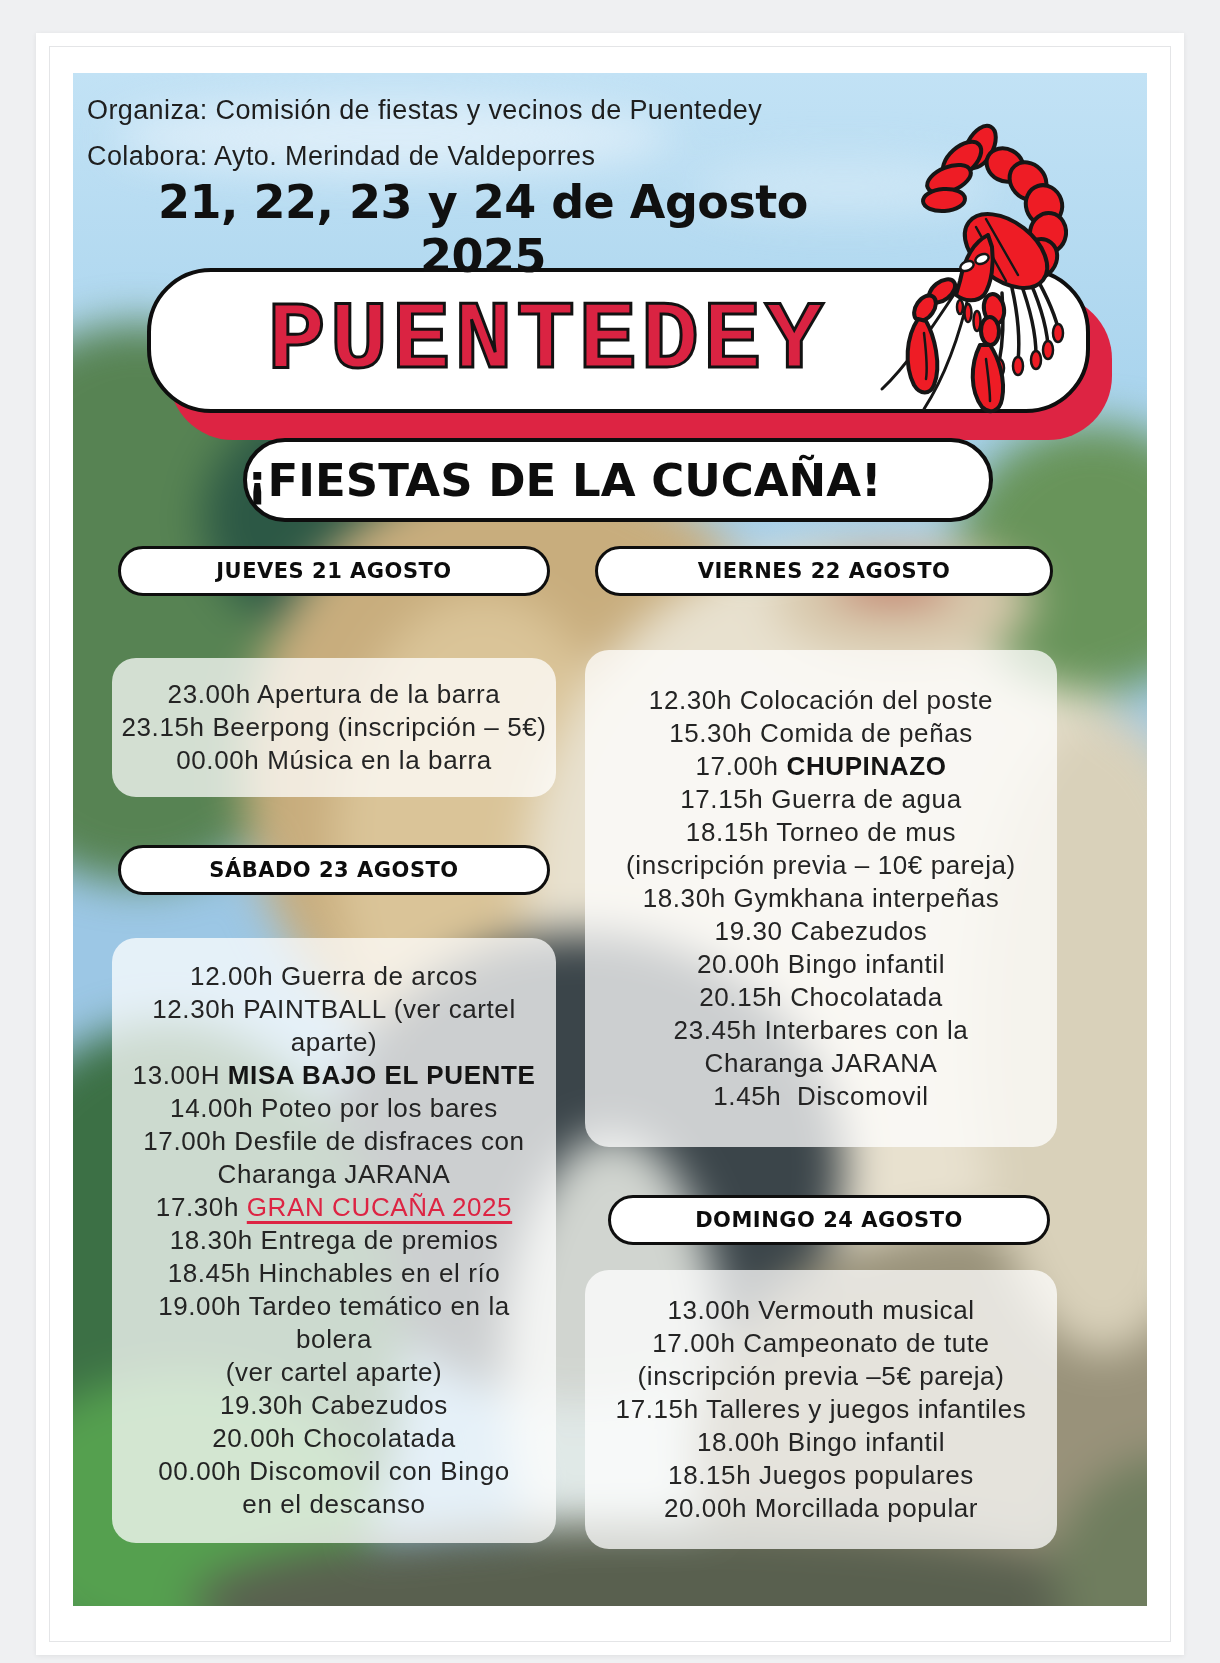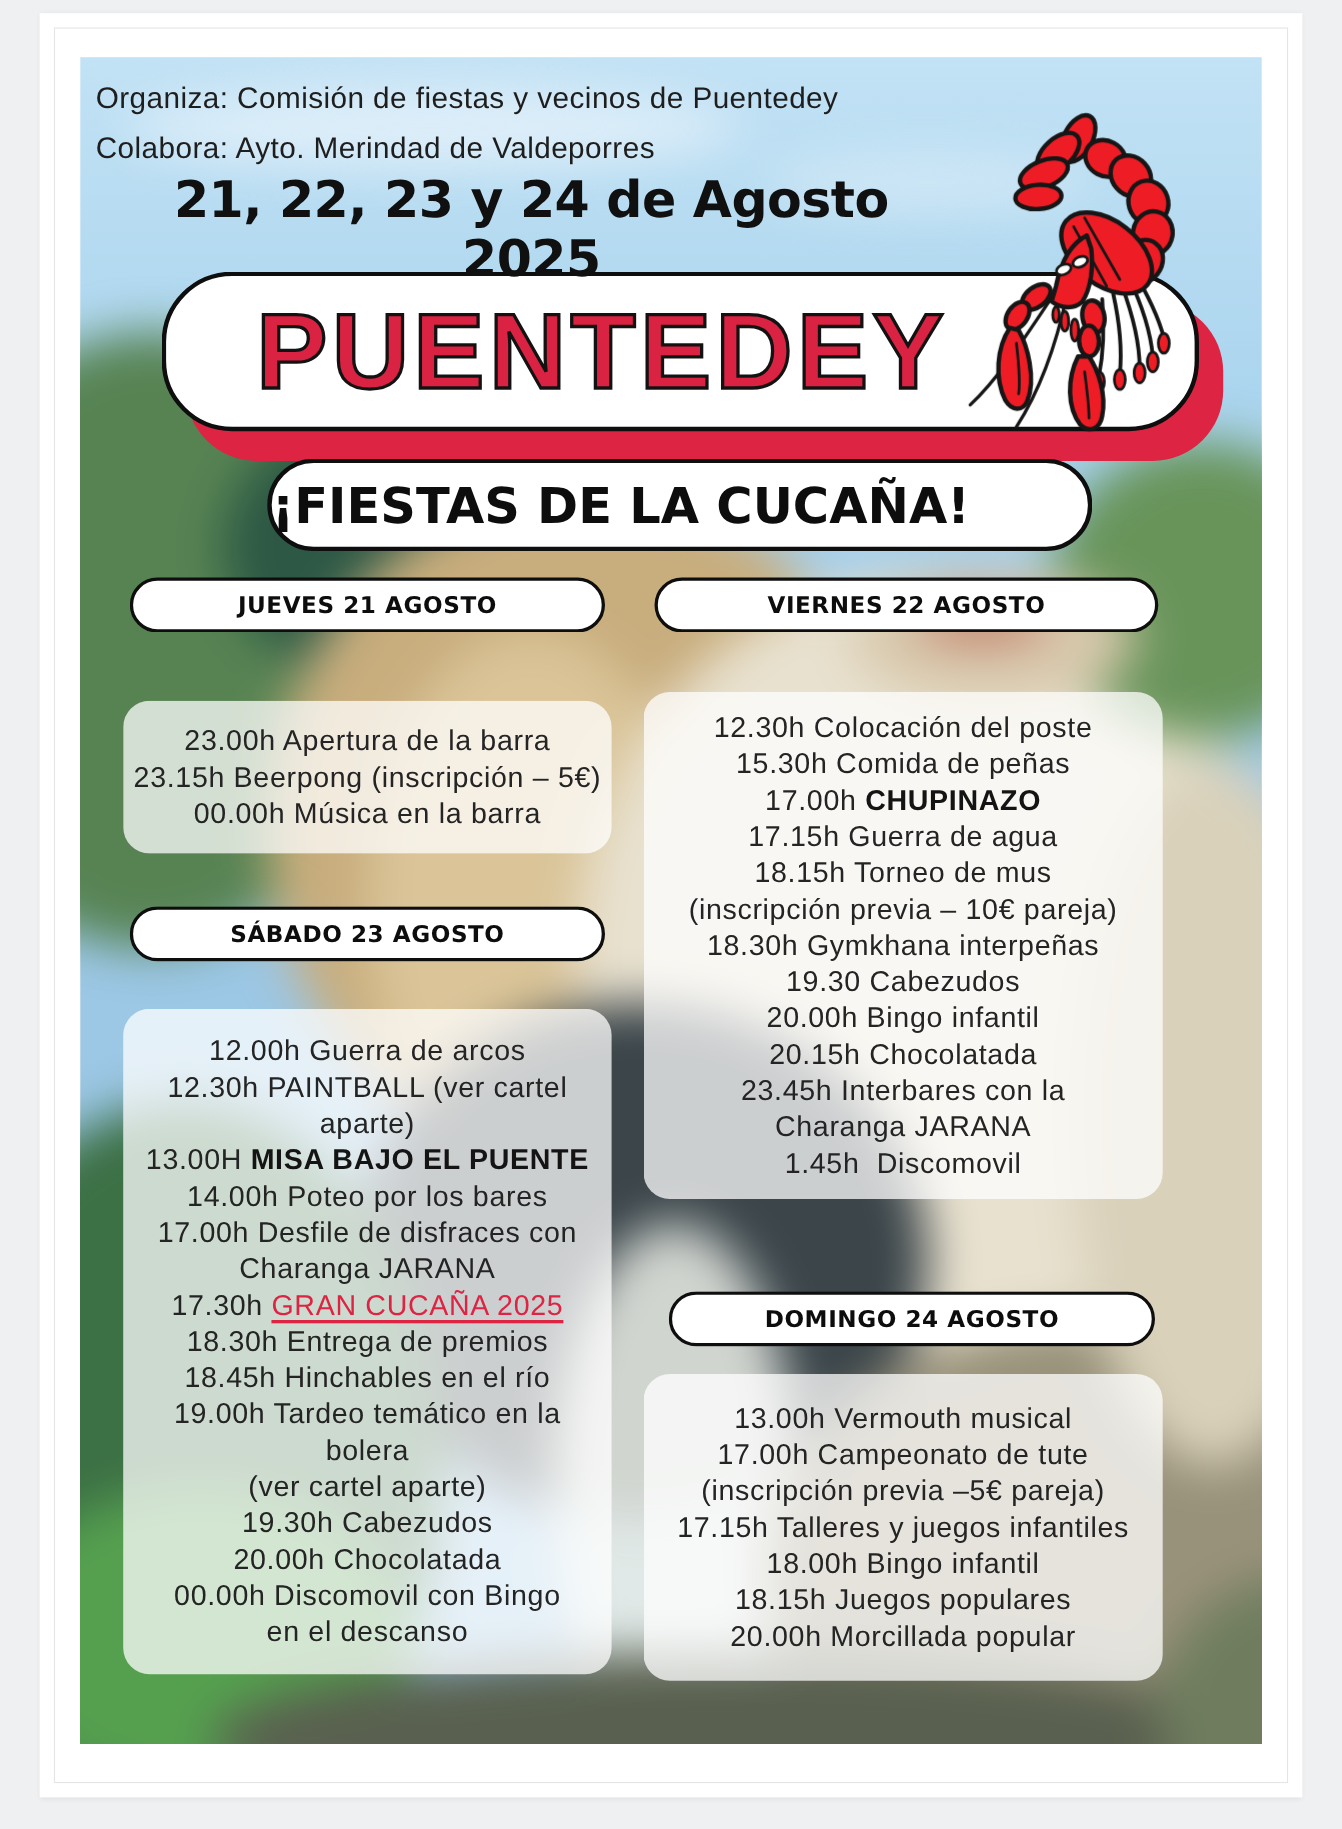--- a/index.html
+++ b/index.html
@@ -1,54 +1,54 @@
 <!DOCTYPE html>
 <html style="--accent: #dd2443;"><head>
 <meta charset="utf-8">
 <style>
   html,body{margin:0;padding:0;}
   .page{position:relative;width:1220px;height:1663px;background:#eff0f2;font-family:"Liberation Sans",sans-serif;overflow:hidden;}
-  .card{position:absolute;left:36px;top:12px;width:1148px;height:1622px;background:#ffffff;box-shadow:0 1px 5px rgba(0,0,0,.07);}
+  .card{position:absolute;left:36px;top:33px;width:1148px;height:1622px;background:#ffffff;box-shadow:0 1px 5px rgba(0,0,0,.07);}
   .card::before{content:"";position:absolute;inset:13px;border:1px solid #e4e5e7;pointer-events:none;}
   .poster{position:absolute;left:37px;top:40px;width:1074px;height:1533px;overflow:hidden;
           background:linear-gradient(180deg,#c2e2f5 0%,#abd5ee 20%,#a3cdea 34%,#9cc7e5 50%,#9cc7e5 100%);}
   
   .bg{position:absolute;inset:0;filter:blur(22px);z-index:0;}
   .bg i{position:absolute;display:block;border-radius:50%;}
   
   .org{position:absolute;left:14px;top:14px;z-index:4;font-size:27px;line-height:46px;color:#1e1e1e;letter-spacing:.4px;}
   .date{position:absolute;left:30px;top:102px;width:760px;z-index:4;text-align:center;
         font-family:"DejaVu Sans",sans-serif;font-weight:800;font-size:46px;letter-spacing:-.5px;color:#101010;}
   
   .banner-shadow{position:absolute;left:96px;top:222px;width:943px;height:145px;border-radius:64px;z-index:1;}
   .banner{position:absolute;left:74px;top:195px;width:943px;height:145px;border-radius:64px;background:#ffffff;
           border:4px solid #0e0e0e;z-index:3;box-sizing:border-box;}
   .banner .t{position:absolute;left:25px;right:210px;top:0;bottom:0;display:flex;align-items:center;justify-content:center;
-          font-family:Liberation Sans, sans-serif;font-weight:bold;font-size:97px;letter-spacing:4px;color:#da2342;margin-left:43px;
+          font-family:Liberation Mono, monospace;font-weight:bold;font-size:97px;letter-spacing:4px;color:#da2342;margin-left:43px;
           -webkit-text-stroke:3px #121212;}
   .crayfish{position:absolute;left:795px;top:50px;width:200px;height:300px;z-index:5;}
   
   .subtitle{position:absolute;left:170px;top:365px;width:750px;height:84px;border-radius:46px;background:#ffffff;
           border:4px solid #0e0e0e;z-index:3;box-sizing:border-box;display:flex;align-items:center;justify-content:flex-start;
           font-family:"DejaVu Sans",sans-serif;font-weight:800;font-size:45px;letter-spacing:0;color:#0d0d0d;}
   
   .pill{position:absolute;height:50px;border-radius:27px;background:#ffffff;border:3px solid #0e0e0e;z-index:3;
         box-sizing:border-box;display:flex;align-items:center;justify-content:center;
         font-family:"DejaVu Sans",sans-serif;font-weight:800;font-size:21px;letter-spacing:.5px;color:#0d0d0d;}
   .pill-jueves {left:45px; top:473px; width:432px;}
   .pill-viernes{left:522px;top:473px; width:458px;}
   .pill-sabado {left:45px; top:772px; width:432px;}
   .pill-domingo{left:535px;top:1122px;width:442px;}
   
   .panel{position:absolute;border-radius:24px;background:rgba(255,255,255,.74);z-index:2;box-sizing:border-box;
          text-align:center;color:#242424;}
   .panel .evline{font-size:26px;line-height:33px;letter-spacing:.6px;}
   .panel .evline span{white-space:pre-wrap;}
   .panel-jueves {left:39px; top:585px; width:444px;padding:20px 8px;}
-  .panel-viernes{left:512px;top:577px; width:472px;padding:16px 6px;}
+  .panel-viernes{left:512px;top:577px; width:472px;padding:34px 6px;}
   .panel-sabado {left:39px; top:865px; width:444px;padding:22px 6px;}
   .panel-domingo{left:512px;top:1197px;width:472px;padding:24px 6px;}
   .seg-bold{font-weight:700;color:#141414;}
   .seg-accent{font-weight:400;color:var(--accent,#dd2443);text-decoration:underline;text-decoration-thickness:3px;text-underline-offset:5px;}
 </style>
 </head>
 <body>
 
 <div class="page">
  <div class="card">

